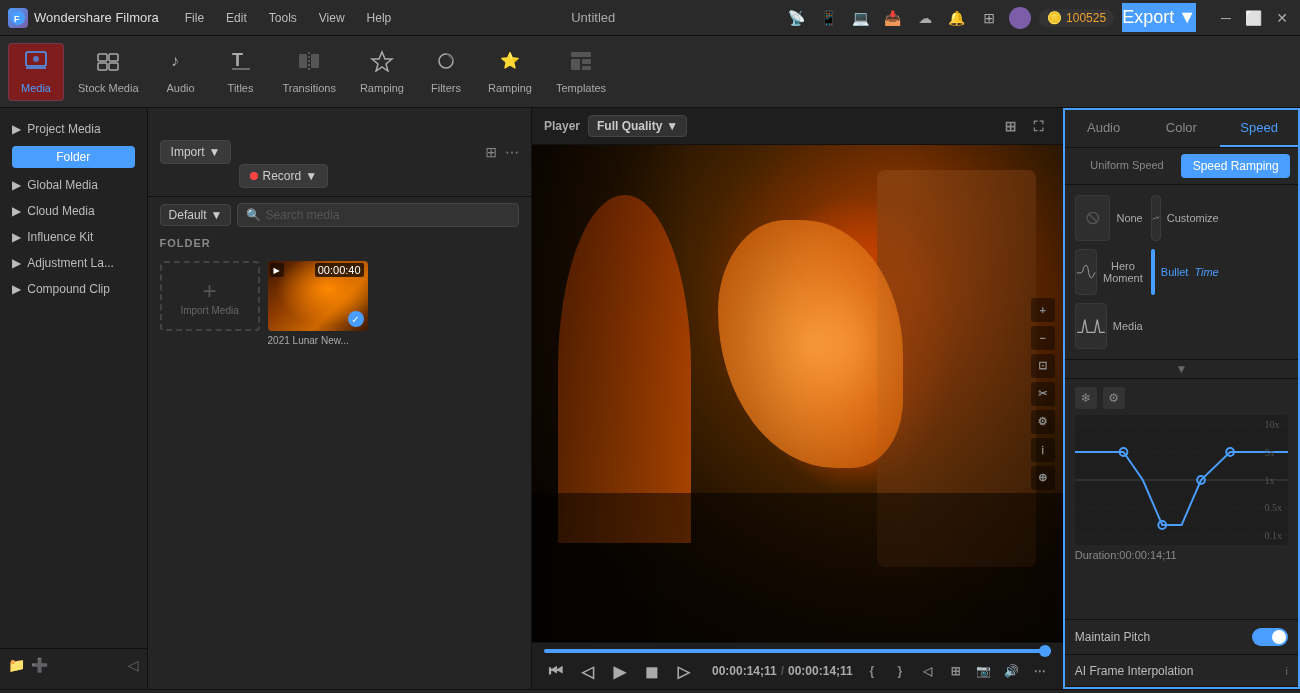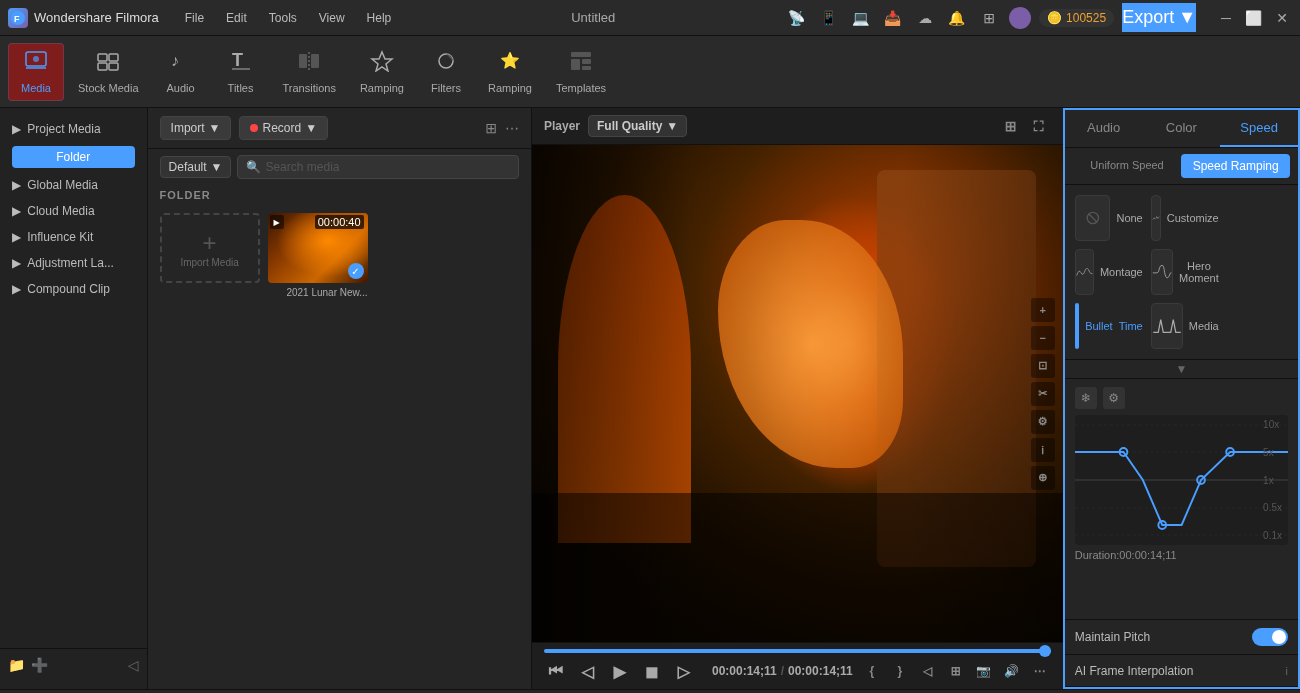--- a/index.html
+++ b/index.html
@@ -36,21 +36,21 @@
 
     
     #left-sidebar { width: 165px; background: #222; border-right: 1px solid #111; display: flex; flex-direction: column; padding: 8px 0; }
     .sidebar-item { display: flex; align-items: center; gap: 6px; padding: 6px 12px; cursor: pointer; color: #bbb; font-size: 12px; }
     .sidebar-folder { background: #4a9eff; color: white; border-radius: 4px; margin: 4px 12px; padding: 4px 12px; text-align: center; cursor: pointer; font-size: 12px; }
 
     
     #media-panel { width: 430px; background: #252525; border-right: 1px solid #111; display: flex; flex-direction: column; }
     #media-panel .panel-header { display: flex; align-items: center; padding: 8px 12px; gap: 8px; border-bottom: 1px solid #111; }
     #media-panel .import-btn { background: #3a3a3a; border: 1px solid #444; color: #ccc; border-radius: 4px; padding: 4px 10px; cursor: pointer; font-size: 12px; display: flex; align-items: center; gap: 4px; }
-    #media-panel .record-btn { background: #3a3a3a; border: 1px solid #444; color: #ccc; border-radius: 4px; padding: 4px 10px; cursor: pointer; font-size: 12px; display: flex; align-items: center; gap: 4px; }
+    #media-panel .record-btn { background: #3a3a3a; border: 1px solid #444; color: #ccc; border-radius: 4px; padding: 4px 10px; cursor: pointer; font-size: 12px; display: flex; align-items: center; gap: 4px; margin-top: 48px; }
     #media-panel .record-dot { width: 8px; height: 8px; background: #ff4444; border-radius: 50%; }
     .spacer { flex: 1; }
     #media-panel .sort-icon { color: #888; cursor: pointer; font-size: 14px; }
     #media-panel .more-icon { color: #888; cursor: pointer; font-size: 14px; }
     #media-panel .search-row { display: flex; align-items: center; padding: 6px 12px; gap: 6px; }
     #media-panel .default-select { background: #333; border: 1px solid #444; color: #ccc; border-radius: 4px; padding: 3px 8px; font-size: 12px; cursor: pointer; display: flex; align-items: center; gap: 4px; }
     #media-panel .search-box { flex: 1; background: #333; border: 1px solid #444; border-radius: 4px; padding: 4px 8px; color: #aaa; font-size: 12px; display: flex; align-items: center; gap: 4px; }
     #media-panel .folder-label { padding: 4px 12px; color: #888; font-size: 11px; font-weight: bold; letter-spacing: 1px; }
     #media-panel .media-grid { display: flex; flex-wrap: wrap; padding: 8px 12px; gap: 8px; }
     .media-import { width: 100px; height: 70px; border: 2px dashed #444; border-radius: 4px; display: flex; flex-direction: column; align-items: center; justify-content: center; cursor: pointer; color: #666; }
@@ -100,21 +100,21 @@
     .speed-option .icon-box { width: 56px; height: 46px; border-radius: 4px; display: flex; align-items: center; justify-content: center; background: #2e2e2e; border: 1px solid #3a3a3a; overflow: hidden; }
     .speed-option.selected .icon-box { background: #1e3a4a; border: 2px solid #4a9eff; }
     .speed-option .opt-label { color: #aaa; font-size: 11px; text-align: center; }
     .expand-row { display: flex; justify-content: center; padding: 2px; border-bottom: 1px solid #111; }
     .expand-icon { color: #666; font-size: 12px; cursor: pointer; }
     
     
     .speed-graph-area { padding: 8px 10px; border-bottom: 1px solid #111; flex: 1; }
     .graph-controls { display: flex; gap: 6px; margin-bottom: 6px; }
     .graph-ctrl { width: 22px; height: 22px; background: #333; border-radius: 3px; display: flex; align-items: center; justify-content: center; color: #888; font-size: 12px; cursor: pointer; }
-    .speed-graph { position: relative; height: 130px; background: #1e1e1e; border-radius: 4px; overflow: hidden; }
+    .speed-graph { position: relative; height: 130px; background: #1e1e1e; border-radius: 4px; overflow: hidden; font-family: Liberation Serif, serif; }
     .graph-labels { position: absolute; right: 6px; top: 0; height: 100%; display: flex; flex-direction: column; justify-content: space-between; padding: 4px 0; }
     .graph-label { font-size: 10px; color: #555; }
     .duration-row { color: #888; font-size: 11px; margin-top: 4px; }
     
     
     .setting-row { display: flex; align-items: center; padding: 8px 10px; border-bottom: 1px solid #111; }
     .setting-label { flex: 1; color: #bbb; font-size: 12px; }
     .toggle { width: 36px; height: 18px; background: #4a9eff; border-radius: 9px; position: relative; cursor: pointer; }
     .toggle .knob { position: absolute; right: 2px; top: 2px; width: 14px; height: 14px; background: white; border-radius: 50%; }
     .info-icon { color: #666; font-size: 11px; margin-left: 4px; }
@@ -330,21 +330,21 @@
       </div>
       <div style="display:flex; flex-direction:column; align-items:center; gap:4px;">
         <div class="media-thumb">
           <div style="width:100%;height:100%;background:linear-gradient(135deg,#3a1500,#8a3a00,#cc6600,#3a1500);position:relative;">
             <div style="position:absolute;top:0;left:0;right:0;bottom:0;background:radial-gradient(ellipse at 60% 40%, #ff8800 0%, transparent 60%);"></div>
           </div>
           <div class="duration">00:00:40</div>
           <div class="check">✓</div>
           <div style="position:absolute;top:2px;left:2px;background:rgba(0,0,0,0.5);border-radius:2px;width:14px;height:14px;display:flex;align-items:center;justify-content:center;color:white;font-size:8px;">▶</div>
         </div>
-        <div style="font-size:10px; color:#aaa; text-align:right; width:100px;">2021 Lunar New...</div>
+        <div style="font-size:10px; color:#aaa; text-align:left; width:100px;">2021 Lunar New...</div>
       </div>
     </div>
   </div>
 
   <div id="player-area">
     <div id="player-header">
       <span class="player-label">Player</span>
       <div class="quality-select">
         <span>Full Quality</span>
         <span>▼</span>
@@ -433,46 +433,38 @@
           <svg class="wave-svg" viewBox="0 0 48 36">
               <polyline points="2,28 12,20 20,24 28,12 36,18 46,8" fill="none" stroke="#aaa" stroke-width="2"></polyline>
               <circle cx="12" cy="20" r="3" fill="#aaa"></circle>
               <circle cx="28" cy="12" r="3" fill="#aaa"></circle>
               <circle cx="36" cy="18" r="3" fill="#aaa"></circle>
             </svg>
         </div>
         <span class="opt-label">Customize</span>
       </div>
 
-      <div class="speed-option">
-        <div class="icon-box">
-          <svg class="wave-svg" viewBox="0 0 48 36">
-              <path d="M2 28 Q8 8 14 20 Q20 32 26 12 Q32 2 38 18 Q42 26 46 22" fill="none" stroke="#aaa" stroke-width="2"></path>
-            </svg>
-        </div>
-        <span class="opt-label">Montage</span>
-      </div>
 
       <div class="speed-option">
         <div class="icon-box">
           <svg class="wave-svg" viewBox="0 0 48 36">
               <path d="M2 20 Q8 20 12 20 Q16 20 18 8 Q20 2 24 2 Q28 2 30 20 Q32 32 36 32 Q40 32 44 20 Q46 20 46 20" fill="none" stroke="#aaa" stroke-width="2"></path>
             </svg>
         </div>
         <span class="opt-label">Hero Moment</span>
       </div>
 
       <div class="speed-option selected">
         <div class="icon-box" style="border:2px solid #4a9eff; background:#1e3a4a;">
           <svg class="wave-svg" viewBox="0 0 48 36">
               <path d="M2 6 L16 6 L16 28 Q24 32 32 28 L32 6 L46 6" fill="none" stroke="#4a9eff" stroke-width="2"></path>
             </svg>
         </div>
         <span class="opt-label" style="color:#4a9eff;">Bullet</span>
-        <span class="opt-label" style="color:#4a9eff;">Time</span>
+        <span class="opt-label" style="color:#4a9eff;font-style:italic;">Time</span>
       </div>
 
       <div class="speed-option">
         <div class="icon-box">
           <svg class="wave-svg" viewBox="0 0 48 36">
               <path d="M2 28 L10 28 L14 8 L18 28 L30 28 L34 8 L38 28 L46 28" fill="none" stroke="#aaa" stroke-width="2"></path>
             </svg>
         </div>
         <span class="opt-label">Media</span>
       </div>

